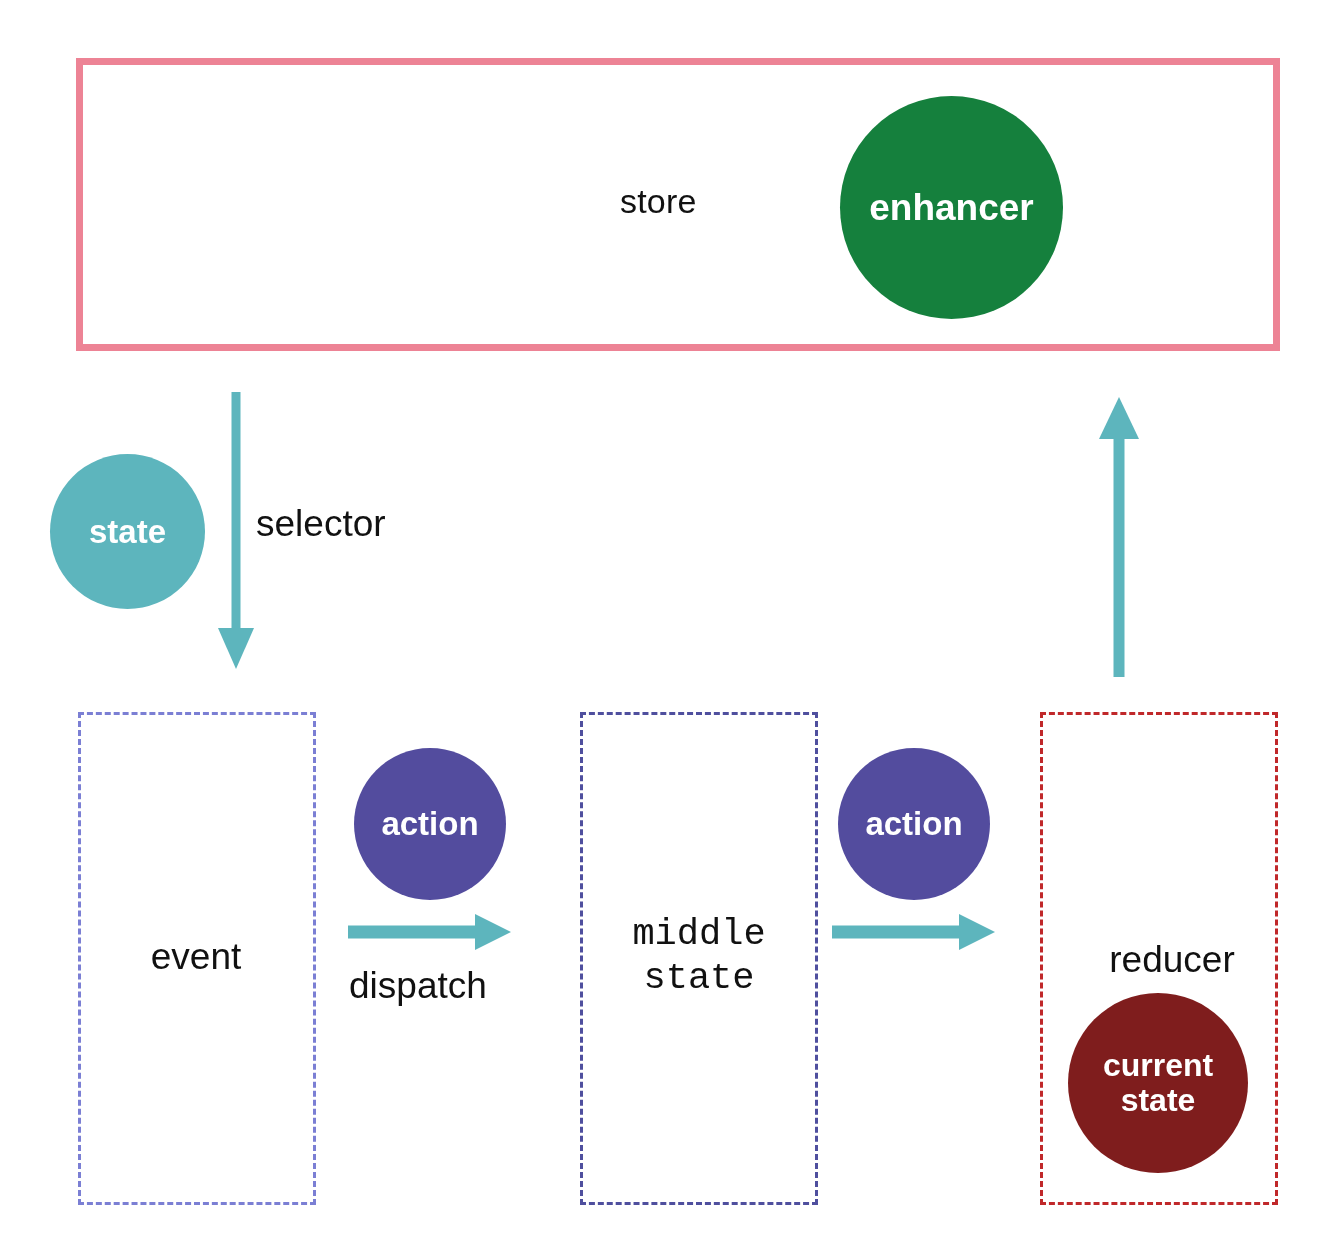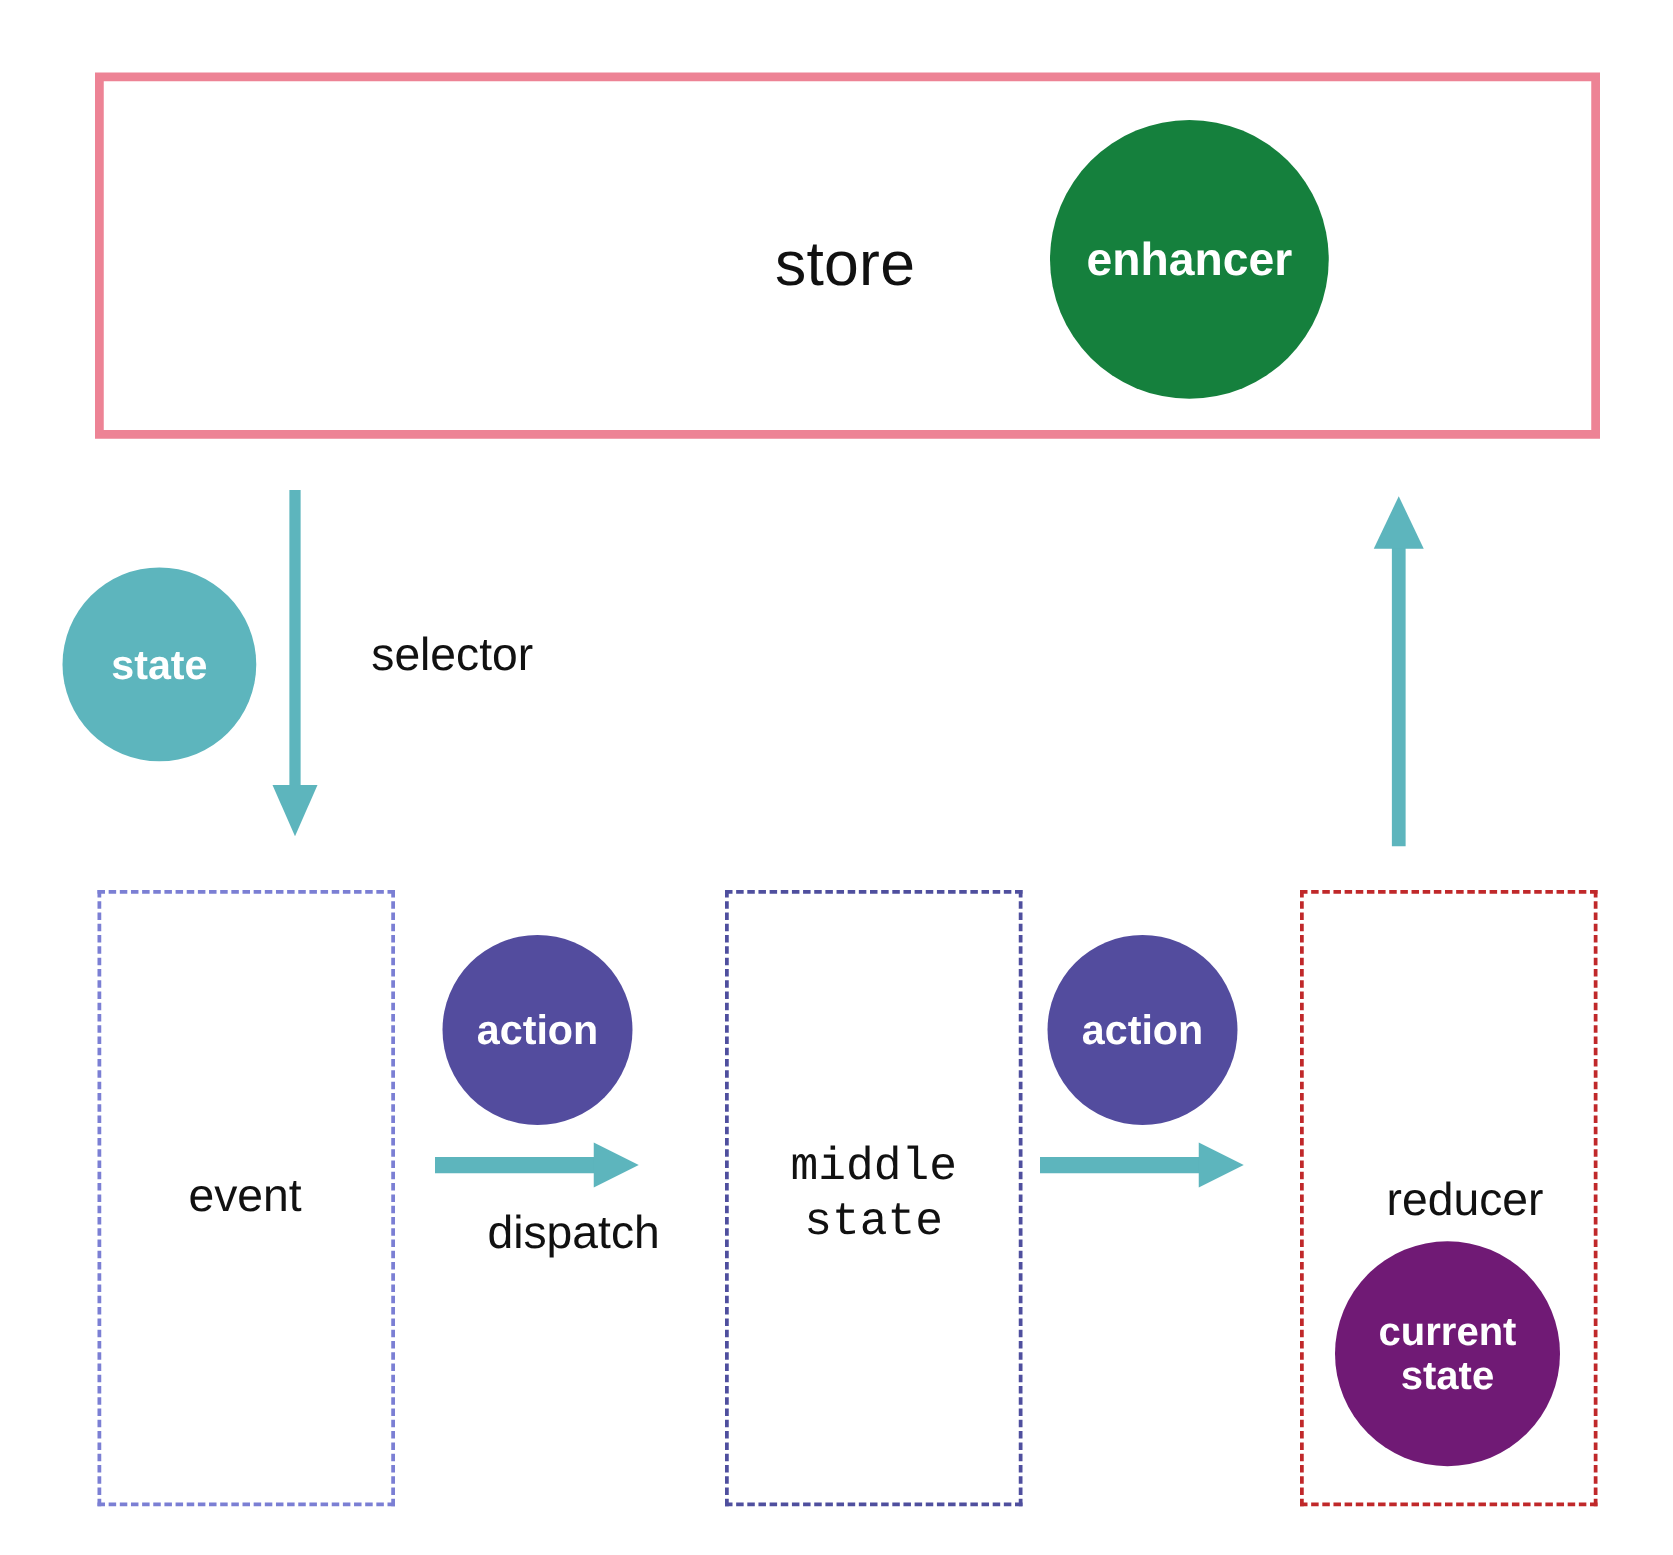--- a/index.html
+++ b/index.html
@@ -28,21 +28,21 @@
     height: 293px;
     box-sizing: border-box;
     border: 7px solid #ed8395;
     background: #ffffff;
   }
 
   .store-label {
     position: absolute;
     left: 620px;
     top: 182px;
-    font-size: 50px;
+    font-size: 34px;
     color: #111111;
     white-space: nowrap;
     letter-spacing: 0.2px;
   }
 
   
   .circle {
     position: absolute;
     border-radius: 50%;
     display: flex;
@@ -89,21 +89,21 @@
     height: 152px;
     background: #534c9e;
     font-size: 33px;
   }
 
   .circle-current-state {
     left: 1068px;
     top: 993px;
     width: 180px;
     height: 180px;
-    background: #701a75;
+    background: #7f1d1d;
     font-size: 32px;
   }
 
   
   .dashed-box {
     position: absolute;
     box-sizing: border-box;
     background: transparent;
     top: 712px;
     height: 493px;
@@ -143,21 +143,20 @@
   .arrow-commit     { left: 1090px; top: 392px;  width: 60px;  height: 285px; }
   .arrow-dispatch   { left: 348px;  top: 906px;  width: 170px; height: 52px; }
   .arrow-to-reducer { left: 832px;  top: 906px;  width: 170px; height: 52px; }
 
   
   .free-label {
     position: absolute;
     font-size: 37px;
     color: #111111;
     white-space: nowrap;
-    margin-left: 41px;
   }
   .label-selector { left: 256px; top: 503px; }
   .label-dispatch { left: 349px; top: 965px; }
 </style>
 </head>
 <body>
 
 <div id="canvas">
 
   <div class="store-box"></div>

